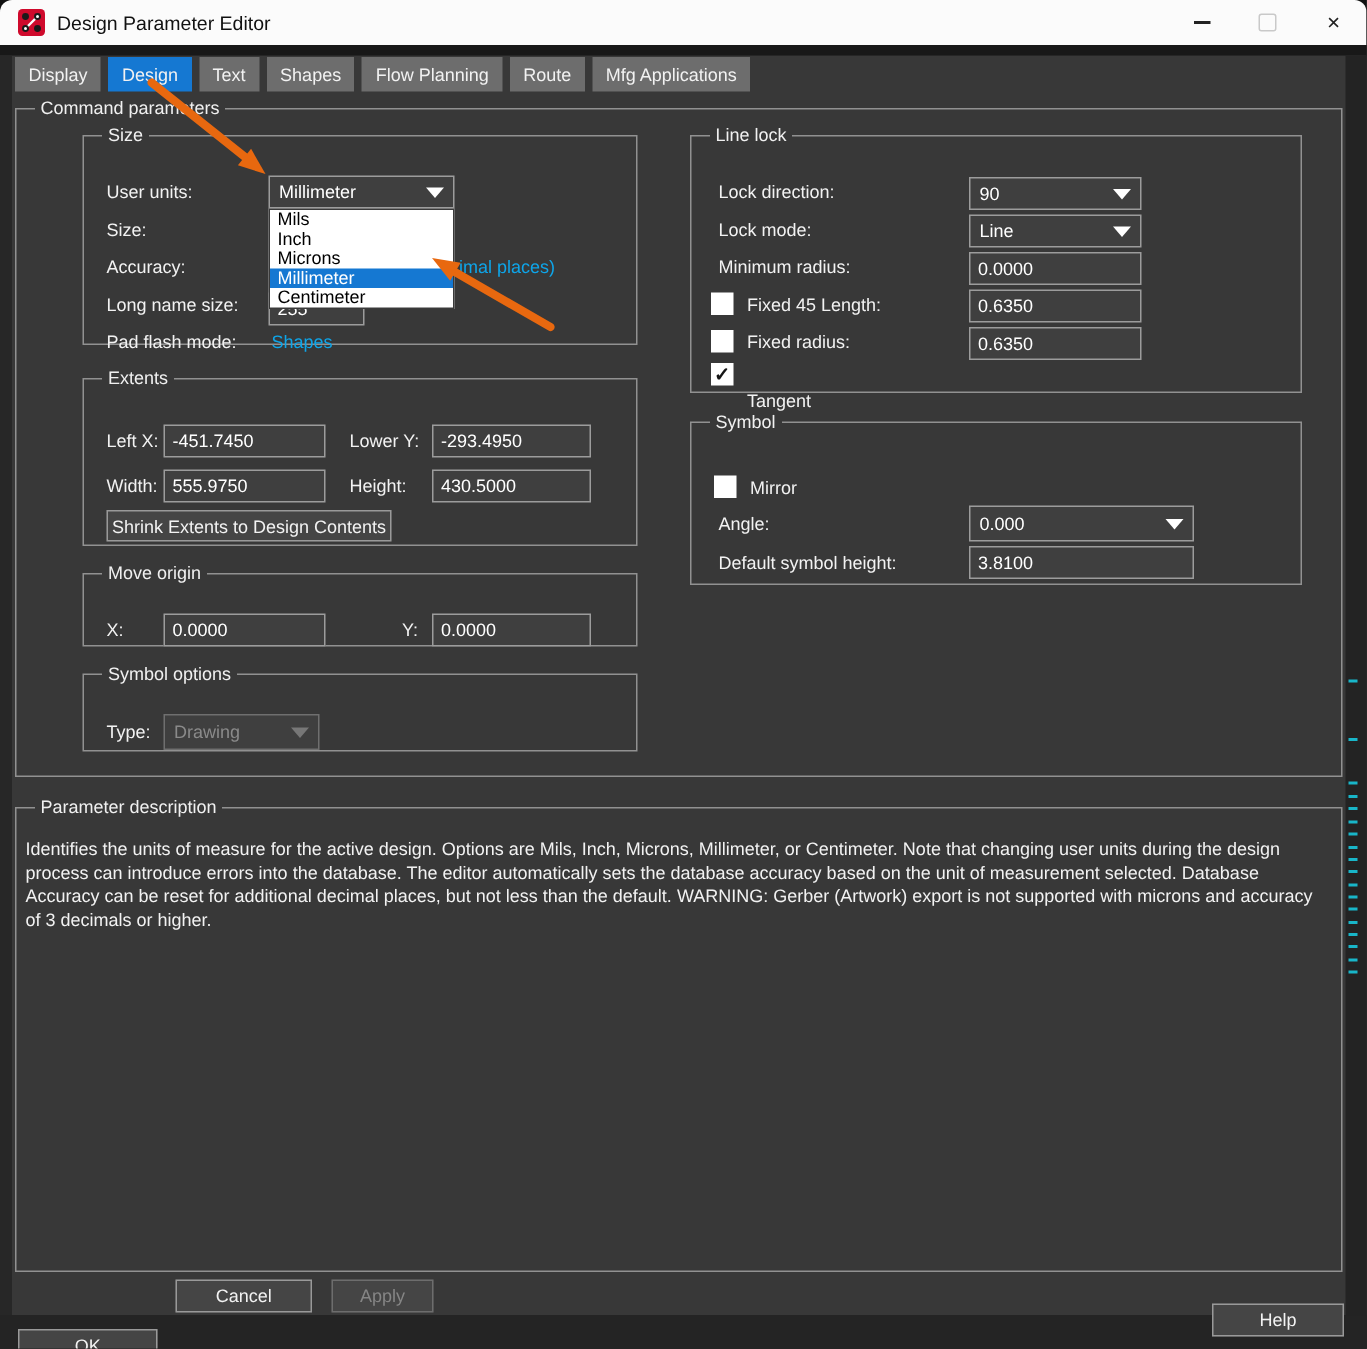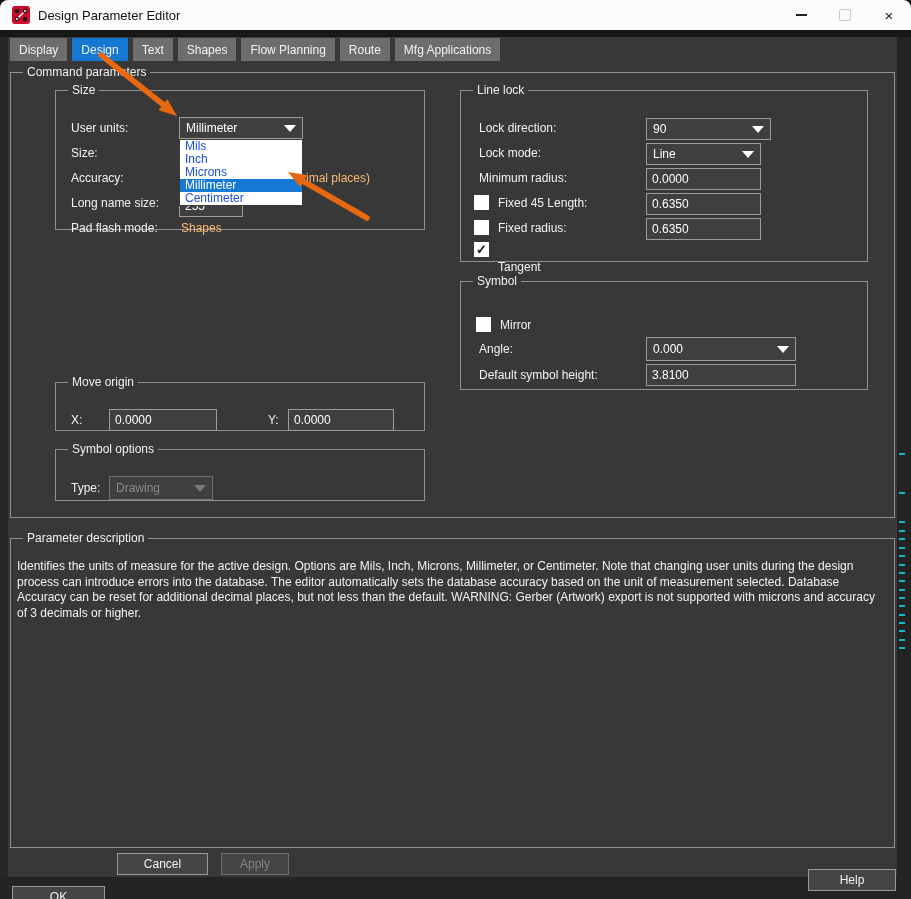--- a/index.html
+++ b/index.html
@@ -28,36 +28,36 @@
   .tabbar { position:absolute; left:10px; top:38px; display:flex; gap:5px; }
   .tab { height:23px; background:#6d6d6d; color:#f2f2f2; font-size:12px; display:flex;
          align-items:center; padding:0 9px; }
   .tab.active { background:#1578d2; }
 
   
   .grp { position:absolute; border:1px solid #919191; padding:0; margin:0; box-sizing:border-box; }
   .grp legend { margin-left:12px; padding:0 4px; color:#f0f0f0; font-size:12px; }
 
   .lbl { position:absolute; color:#f2f2f2; font-size:12px; white-space:nowrap; }
-  .val { position:absolute; color:#fdba74; font-size:12px; white-space:nowrap; }
+  .val { position:absolute; color:#0ea5e9; font-size:12px; white-space:nowrap; }
 
   .field { position:absolute; background:#3f3f3f; border:1px solid #9c9c9c; color:#fff;
            font-size:12px; padding:0 5px; box-sizing:border-box; height:22px;
            font-family:"Liberation Sans", sans-serif; }
 
   .combo { position:absolute; background:#3f3f3f; border:1px solid #9c9c9c; color:#fff;
            font-size:12px; display:flex; align-items:center; justify-content:space-between;
            padding:0 6px; box-sizing:border-box; cursor:default; }
   .combo .tri { width:0; height:0; border-left:6px solid transparent; border-right:6px solid transparent;
                 border-top:7px solid #fff; }
   .combo.disabled { color:#8a8a8a; border-color:#6f6f6f; }
   .combo.disabled .tri { border-top-color:#777; }
 
   .ddlist { position:absolute; background:#fff; border:1px solid #3a3a3a; z-index:10; box-sizing:border-box; }
-  .ddlist .opt { height:13px; line-height:13px; font-size:12px; color:#1d4ed8; padding-left:5px; }
+  .ddlist .opt { height:13px; line-height:13px; font-size:12px; color:#000000; padding-left:5px; }
   .ddlist .opt.selected { background:#1578d2; color:#fff; }
 
   .cb { position:absolute; width:15px; height:15px; background:#fff; }
   .cb.checked::after { content:"\2713"; position:absolute; left:2px; top:0px; color:#151515;
                        font-weight:bold; font-size:13px; line-height:15px; }
 
   .btn { position:absolute; background:#454545; border:1px solid #999; color:#f2f2f2; font-size:12px;
          display:flex; align-items:center; justify-content:center; box-sizing:border-box;
          font-family:"Liberation Sans", sans-serif; cursor:default; }
   .btn.disabled { color:#858585; border-color:#6d6d6d; }
@@ -159,41 +159,53 @@
       <div class="opt">Inch</div>
       <div class="opt">Microns</div>
       <div class="opt selected">Millimeter</div>
       <div class="opt">Centimeter</div>
     </div>
   </fieldset>
 
   <fieldset class="grp" style="left:460px; top:83px; width:408px; height:179px;">
     <legend>Line lock</legend>
     <span class="lbl" style="left:18px; top:24px;">Lock direction:</span>
-    <div class="combo" style="left:185px; top:21px; width:125px; height:22px;">
+    <div class="combo" style="left:185px; top:21px; width:115px; height:22px;">
       <span>90</span>
       <span class="tri"></span>
     </div>
     <span class="lbl" style="left:18px; top:49px;">Lock mode:</span>
     <div class="combo" style="left:185px; top:46px; width:115px; height:22px;">
       <span>Line</span>
       <span class="tri"></span>
     </div>
     <span class="lbl" style="left:18px; top:74px;">Minimum radius:</span>
     <input class="field" style="left: 185px; top: 71px; width: 115px;" value="0.0000">
     <div class="cb" style="left:13px; top:98px;"></div>
     <span class="lbl" style="left:37px; top:99px;">Fixed 45 Length:</span>
     <input class="field" style="left: 185px; top: 96px; width: 115px;" value="0.6350">
     <div class="cb" style="left:13px; top:123px;"></div>
     <span class="lbl" style="left:37px; top:124px;">Fixed radius:</span>
     <input class="field" style="left: 185px; top: 121px; width: 115px;" value="0.6350">
     <div class="cb checked" style="left:13px; top:145px;"></div>
     <span class="lbl" style="left:37px; top:147px;margin-top:16px;">Tangent</span>
   </fieldset>
 
+  <fieldset class="grp" style="left:55px; top:245px; width:370px; height:119px;">
+    <legend>Extents</legend>
+    <span class="lbl" style="left:15px; top:28px;">Left X:</span>
+    <input class="field" style="left: 53px; top: 24px; width: 108px;" value="-451.7450">
+    <span class="lbl" style="left:177px; top:28px;">Lower Y:</span>
+    <input class="field" style="left: 232px; top: 24px; width: 106px;" value="-293.4950">
+    <span class="lbl" style="left:15px; top:58px;">Width:</span>
+    <input class="field" style="left: 53px; top: 54px; width: 108px;" value="555.9750">
+    <span class="lbl" style="left:177px; top:58px;">Height:</span>
+    <input class="field" style="left: 232px; top: 54px; width: 106px;" value="430.5000">
+    <div class="btn" style="left:15px; top:81px; width:190px; height:21px;">Shrink Extents to Design Contents</div>
+  </fieldset>
 
   <fieldset class="grp" style="left:460px; top:274px; width:408px; height:116px;">
     <legend>Symbol</legend>
     <div class="cb" style="left:15px; top:29px;"></div>
     <span class="lbl" style="left:39px; top:30px;">Mirror</span>
     <span class="lbl" style="left:18px; top:54px;">Angle:</span>
     <div class="combo" style="left:185px; top:49px; width:150px; height:24px;">
       <span>0.000</span>
       <span class="tri"></span>
     </div>

